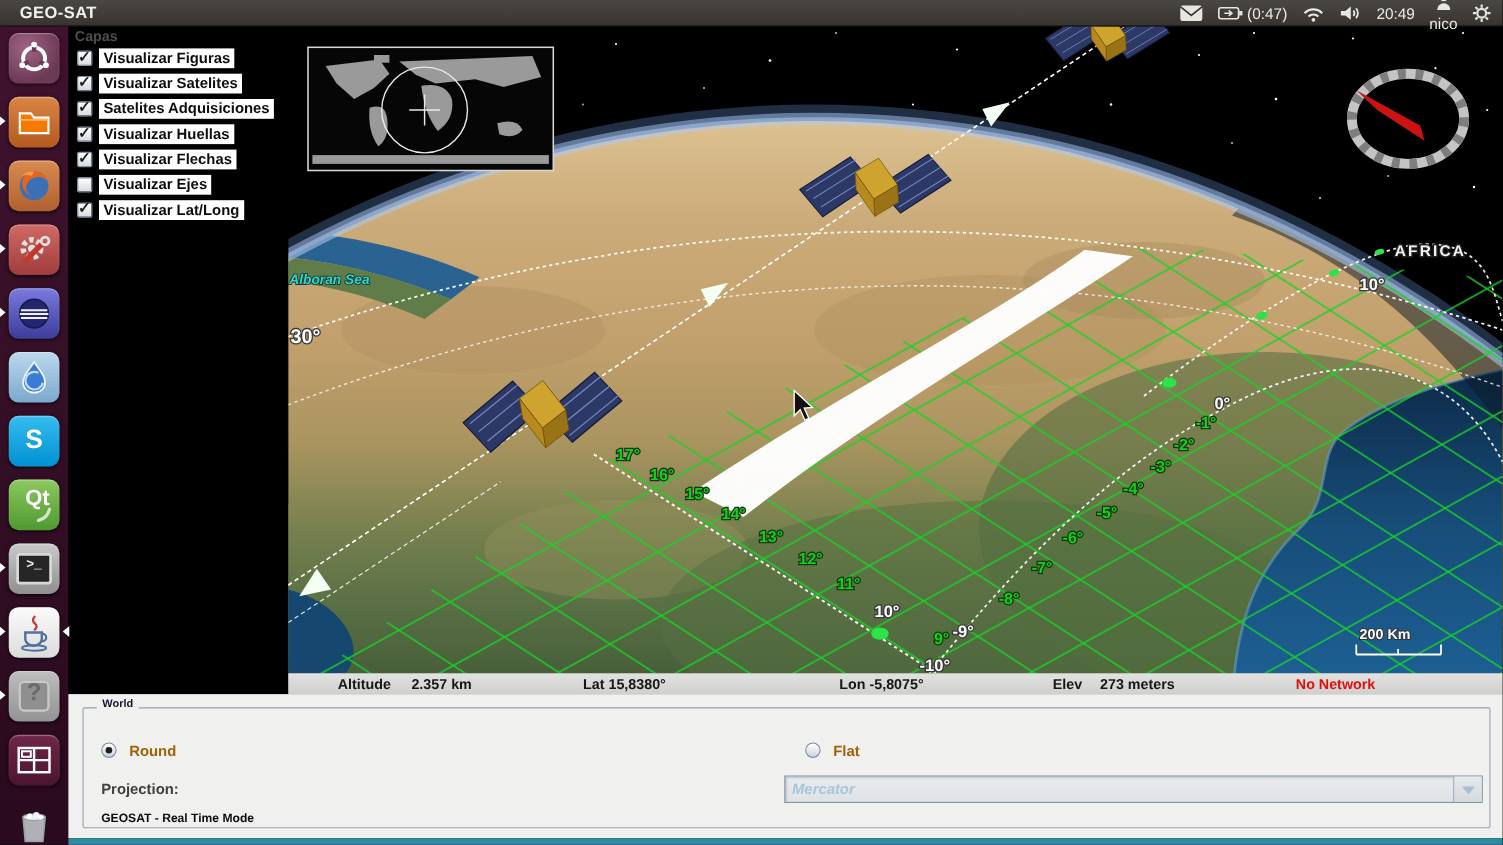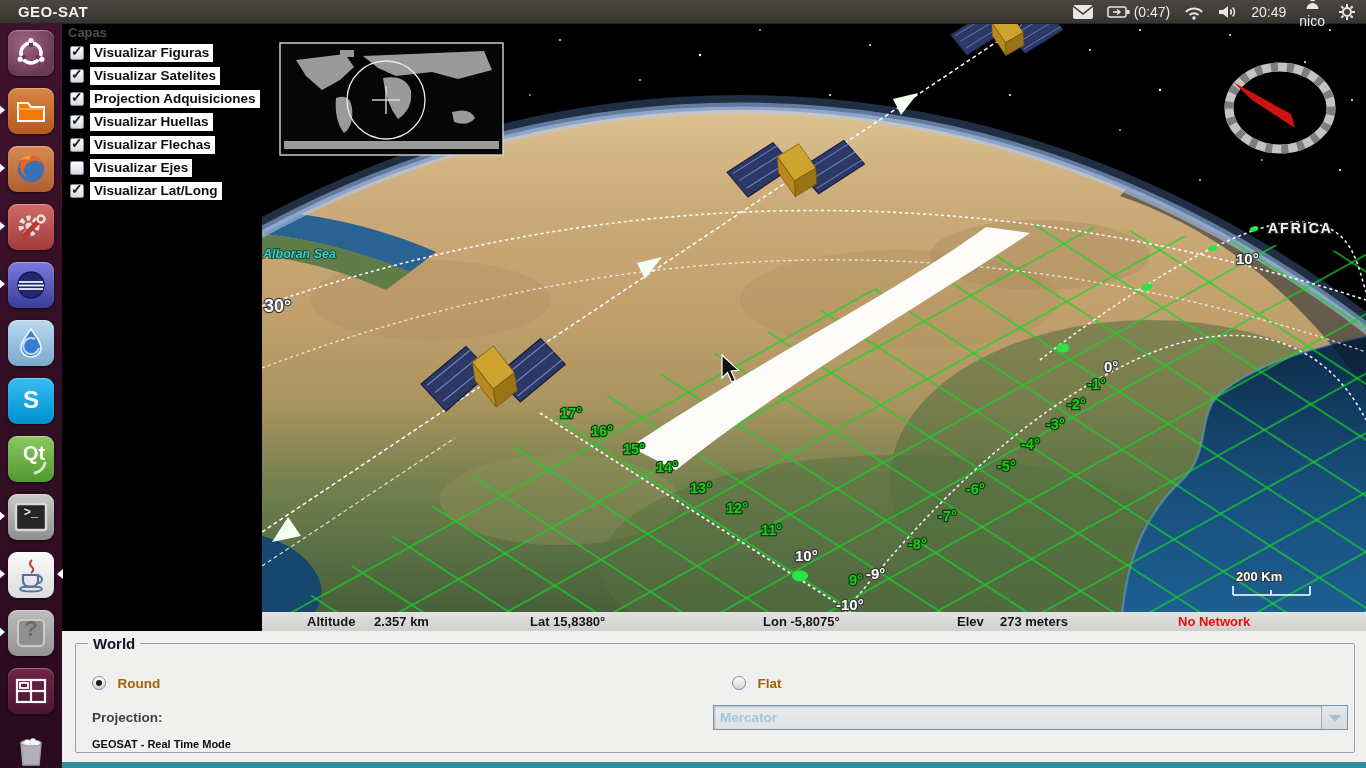--- a/index.html
+++ b/index.html
@@ -58,32 +58,32 @@
   
   .statusbar{position:absolute;left:262px;top:612px;width:1104px;height:19px;
     background:linear-gradient(#e2e2e0,#cfcfcd);z-index:30;font-size:13px;font-weight:bold;color:#161616;}
   .statusbar span{position:absolute;top:2px;white-space:nowrap;}
 
   
   .bottompanel{position:absolute;left:62px;top:631px;width:1304px;height:131px;background:#f0f0ef;z-index:30;}
   .groupbox{position:absolute;left:13px;top:12px;width:1280px;height:110px;
     border:1px solid #97a0b2;border-radius:2px;}
   .gb-legend{position:absolute;left:12px;top:-9px;background:#f0f0ef;padding:0 5px;
-    font-size:15px;font-weight:bold;color:#14142a;}
+    font-size:10px;font-weight:bold;color:#14142a;}
   .radio-row{position:absolute;left:16px;top:30px;width:1250px;height:18px;}
   .radio{display:inline-block;width:14px;height:14px;border-radius:50%;
     border:1px solid #7d8da3;background:linear-gradient(#ffffff,#cfd4da);vertical-align:-2px;position:relative;}
   .radio.checked::after{content:"";position:absolute;left:3px;top:3px;width:6px;height:6px;border-radius:50%;background:#1e1e1e;}
   .radio-label{font-size:13.5px;font-weight:bold;color:#a16207;margin-left:7px;}
   .radio-flat{position:absolute;left:640px;top:0;}
   .proj-label{position:absolute;left:16px;top:66px;font-size:13.5px;font-weight:bold;color:#404040;}
   .combobox{position:absolute;left:637px;top:61px;width:635px;height:25px;
     border:1px solid #7f93a8;background:linear-gradient(#e9ebed,#dfe2e5);
     box-shadow:inset 1px 1px 2px rgba(120,140,160,.45);}
-  .combo-text{position:absolute;left:6px;top:4px;font-size:13.5px;font-weight:bold;color:#a5c6da;}
+  .combo-text{position:absolute;left:6px;top:4px;font-size:13.5px;font-weight:bold;color:#a5c6da;font-style:italic;}
   .combo-btn{position:absolute;right:0;top:0;width:26px;height:23px;border-left:1px solid #9fb0c0;
     background:linear-gradient(#e5e8ea,#d6dadd);}
   .combo-btn::after{content:"";position:absolute;left:7px;top:9px;width:0;height:0;
     border:6px solid transparent;border-top:7px solid #a5bfd2;}
   .mode-text{position:absolute;left:16px;top:94px;font-size:11px;font-weight:bold;color:#0d0d0d;}
   .tealbar{position:absolute;left:62px;top:762px;width:1304px;height:6px;background:#2f8c9e;z-index:30;}
 
   
   text{font-family:"Liberation Sans",sans-serif;}
   .wlbl{fill:#ffffff;font-size:15px;font-weight:bold;stroke:#3a3a3a;stroke-width:2.4px;paint-order:stroke;}
@@ -265,21 +265,21 @@
   <div class="capas-row">
     <span class="cb checked">
         <span class="tick">✓</span>
       </span>
     <span class="cb-label">Visualizar Satelites</span>
   </div>
   <div class="capas-row">
     <span class="cb checked">
         <span class="tick">✓</span>
       </span>
-    <span class="cb-label">Projection Adquisiciones</span>
+    <span class="cb-label">Satelites Adquisiciones</span>
   </div>
   <div class="capas-row">
     <span class="cb checked">
         <span class="tick">✓</span>
       </span>
     <span class="cb-label">Visualizar Huellas</span>
   </div>
   <div class="capas-row">
     <span class="cb checked">
         <span class="tick">✓</span>

